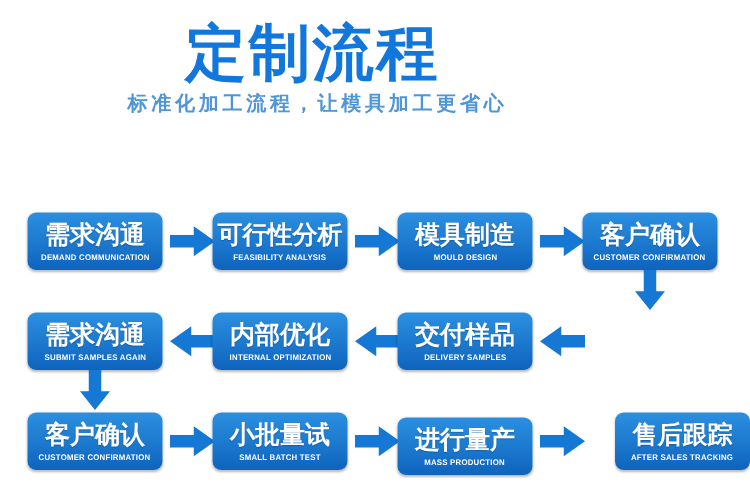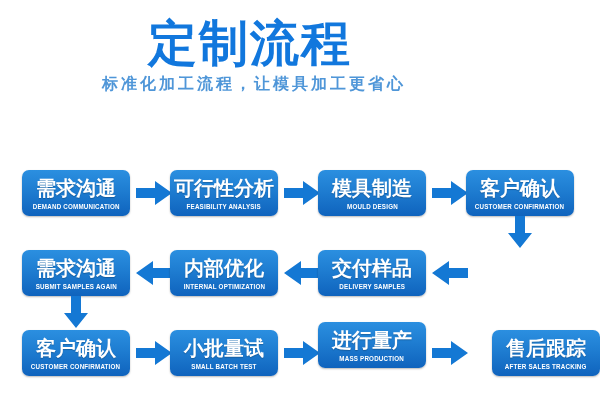--- a/index.html
+++ b/index.html
@@ -217,21 +217,21 @@
     <span class="cn">小批量试</span>
     <span class="en">SMALL BATCH TEST</span>
   </div>
 
   <div class="arrow-h" style="left:284px; top:340px;">
     <svg viewBox="0 0 36 26" xmlns="http://www.w3.org/2000/svg">
       <polygon points="0,8 19,8 19,1 36,13 19,25 19,18 0,18" fill="#1478d4"></polygon>
     </svg>
   </div>
 
-  <div class="flow-box" style="left:318px; top:322px;">
+  <div class="flow-box" style="left:318px; top:334px;">
     <span class="cn">进行量产</span>
     <span class="en">MASS PRODUCTION</span>
   </div>
 
   <div class="arrow-h" style="left:432px; top:340px;">
     <svg viewBox="0 0 36 26" xmlns="http://www.w3.org/2000/svg">
       <polygon points="0,8 19,8 19,1 36,13 19,25 19,18 0,18" fill="#1478d4"></polygon>
     </svg>
   </div>
 

